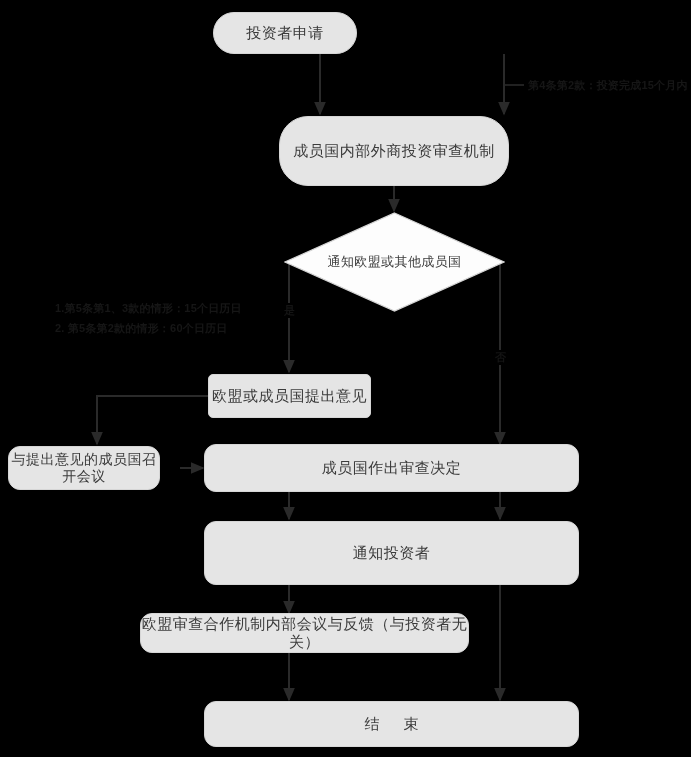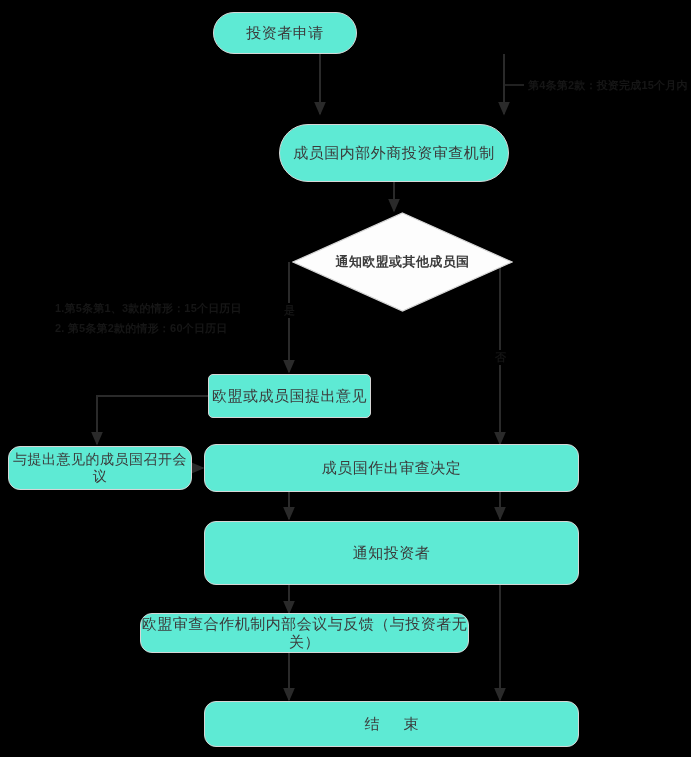--- a/index.html
+++ b/index.html
@@ -11,21 +11,21 @@
     position: relative;
     width: 691px;
     height: 757px;
     background: #000000;
     overflow: hidden;
     font-family: "Liberation Sans", "DejaVu Sans", sans-serif;
   }
   .node {
     position: absolute;
     box-sizing: border-box;
-    background: #5eead4;
+    background: #e5e5e5;
     border: 1px solid #d6d6d6;
     border-radius: 10px;
     display: flex;
     align-items: center;
     justify-content: center;
     color: #3b3b3b;
     font-size: 15px;
     letter-spacing: 0.5px;
     text-align: center;
     line-height: 1.2;
@@ -117,42 +117,42 @@
     </svg>
   </div>
 
   <div class="node pill" style="left:213px;top:12px;width:144px;height:42px;">
     <span>投资者申请</span>
   </div>
 
 
   <div class="ann" style="left:528px;top:77px;">第4条第2款：投资完成15个月内</div>
 
-  <div class="node pill" style="left:279px;top:124px;width:230px;height:58px;border-radius:29px;align-items:center;">
+  <div class="node pill" style="left:279px;top:116px;width:230px;height:70px;border-radius:29px;align-items:center;">
     <span>成员国内部外商投资审查机制</span>
   </div>
 
-  <div class="diamond-wrap" style="left:292px;top:212px;width:221px;height:100px;font-weight:bold;">
+  <div class="diamond-wrap" style="left:284px;top:212px;width:221px;height:100px;">
     <svg width="221" height="100" viewBox="0 0 221 100">
       <polygon points="110.5,1 220,50 110.5,99 1,50" fill="#fdfdfd" stroke="#d6d6d6" stroke-width="1.2"></polygon>
     </svg>
     <div class="diamond-label">通知欧盟或其他成员国</div>
   </div>
 
   <div class="branch-label" style="left:283px;top:303px;">是</div>
   <div class="branch-label" style="left:494px;top:350px;">否</div>
 
   <div class="ann" style="left:55px;top:300px;">1.第5条第1、3款的情形：15个日历日</div>
   <div class="ann" style="left:55px;top:320px;">2. 第5条第2款的情形：60个日历日</div>
 
   <div class="node pill" style="left:208px;top:374px;width:163px;height:44px;border-radius:5px;">
     <span>欧盟或成员国提出意见</span>
   </div>
 
-  <div class="node small" style="left:8px;top:446px;width:184px;height:44px;border-radius:12px;">
+  <div class="node small" style="left:8px;top:446px;width:152px;height:44px;border-radius:12px;">
     <span>与提出意见的成员国召开会议</span>
   </div>
 
   <div class="node" style="left:204px;top:444px;width:375px;height:48px;border-radius:12px;">
     <span>成员国作出审查决定</span>
   </div>
 
   <div class="node" style="left:204px;top:521px;width:375px;height:64px;border-radius:12px;">
     <span>通知投资者</span>
   </div>

